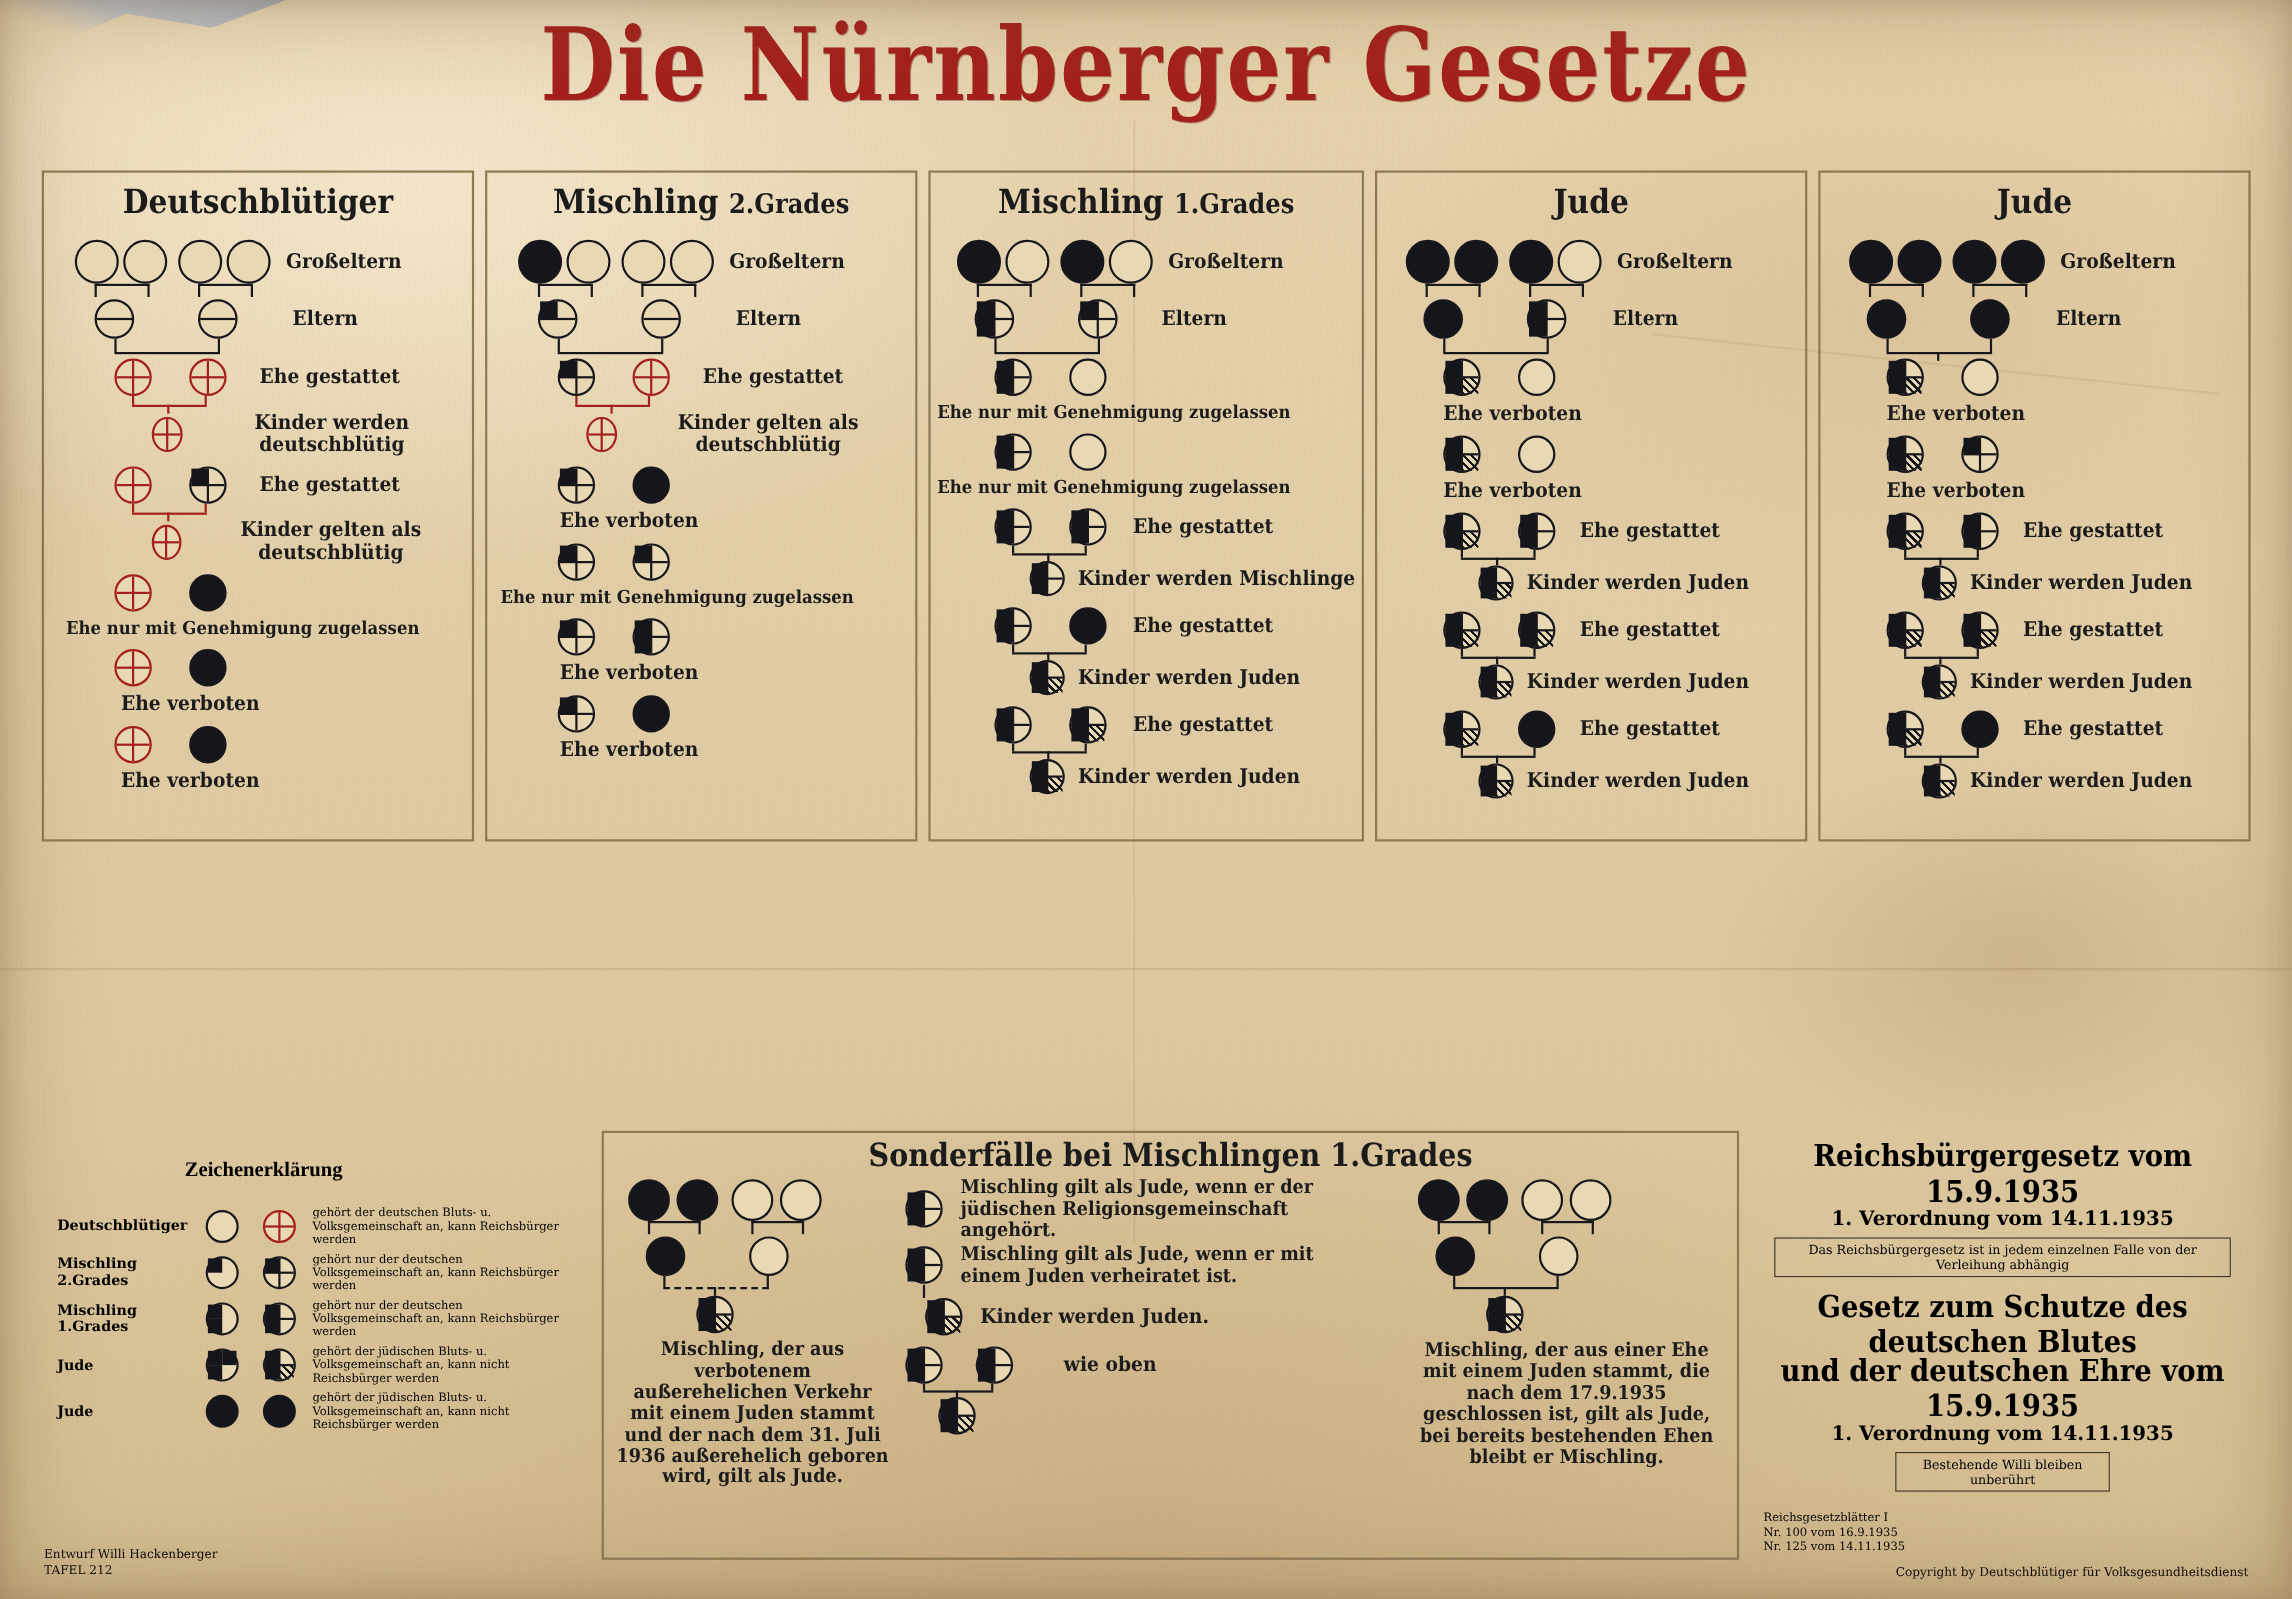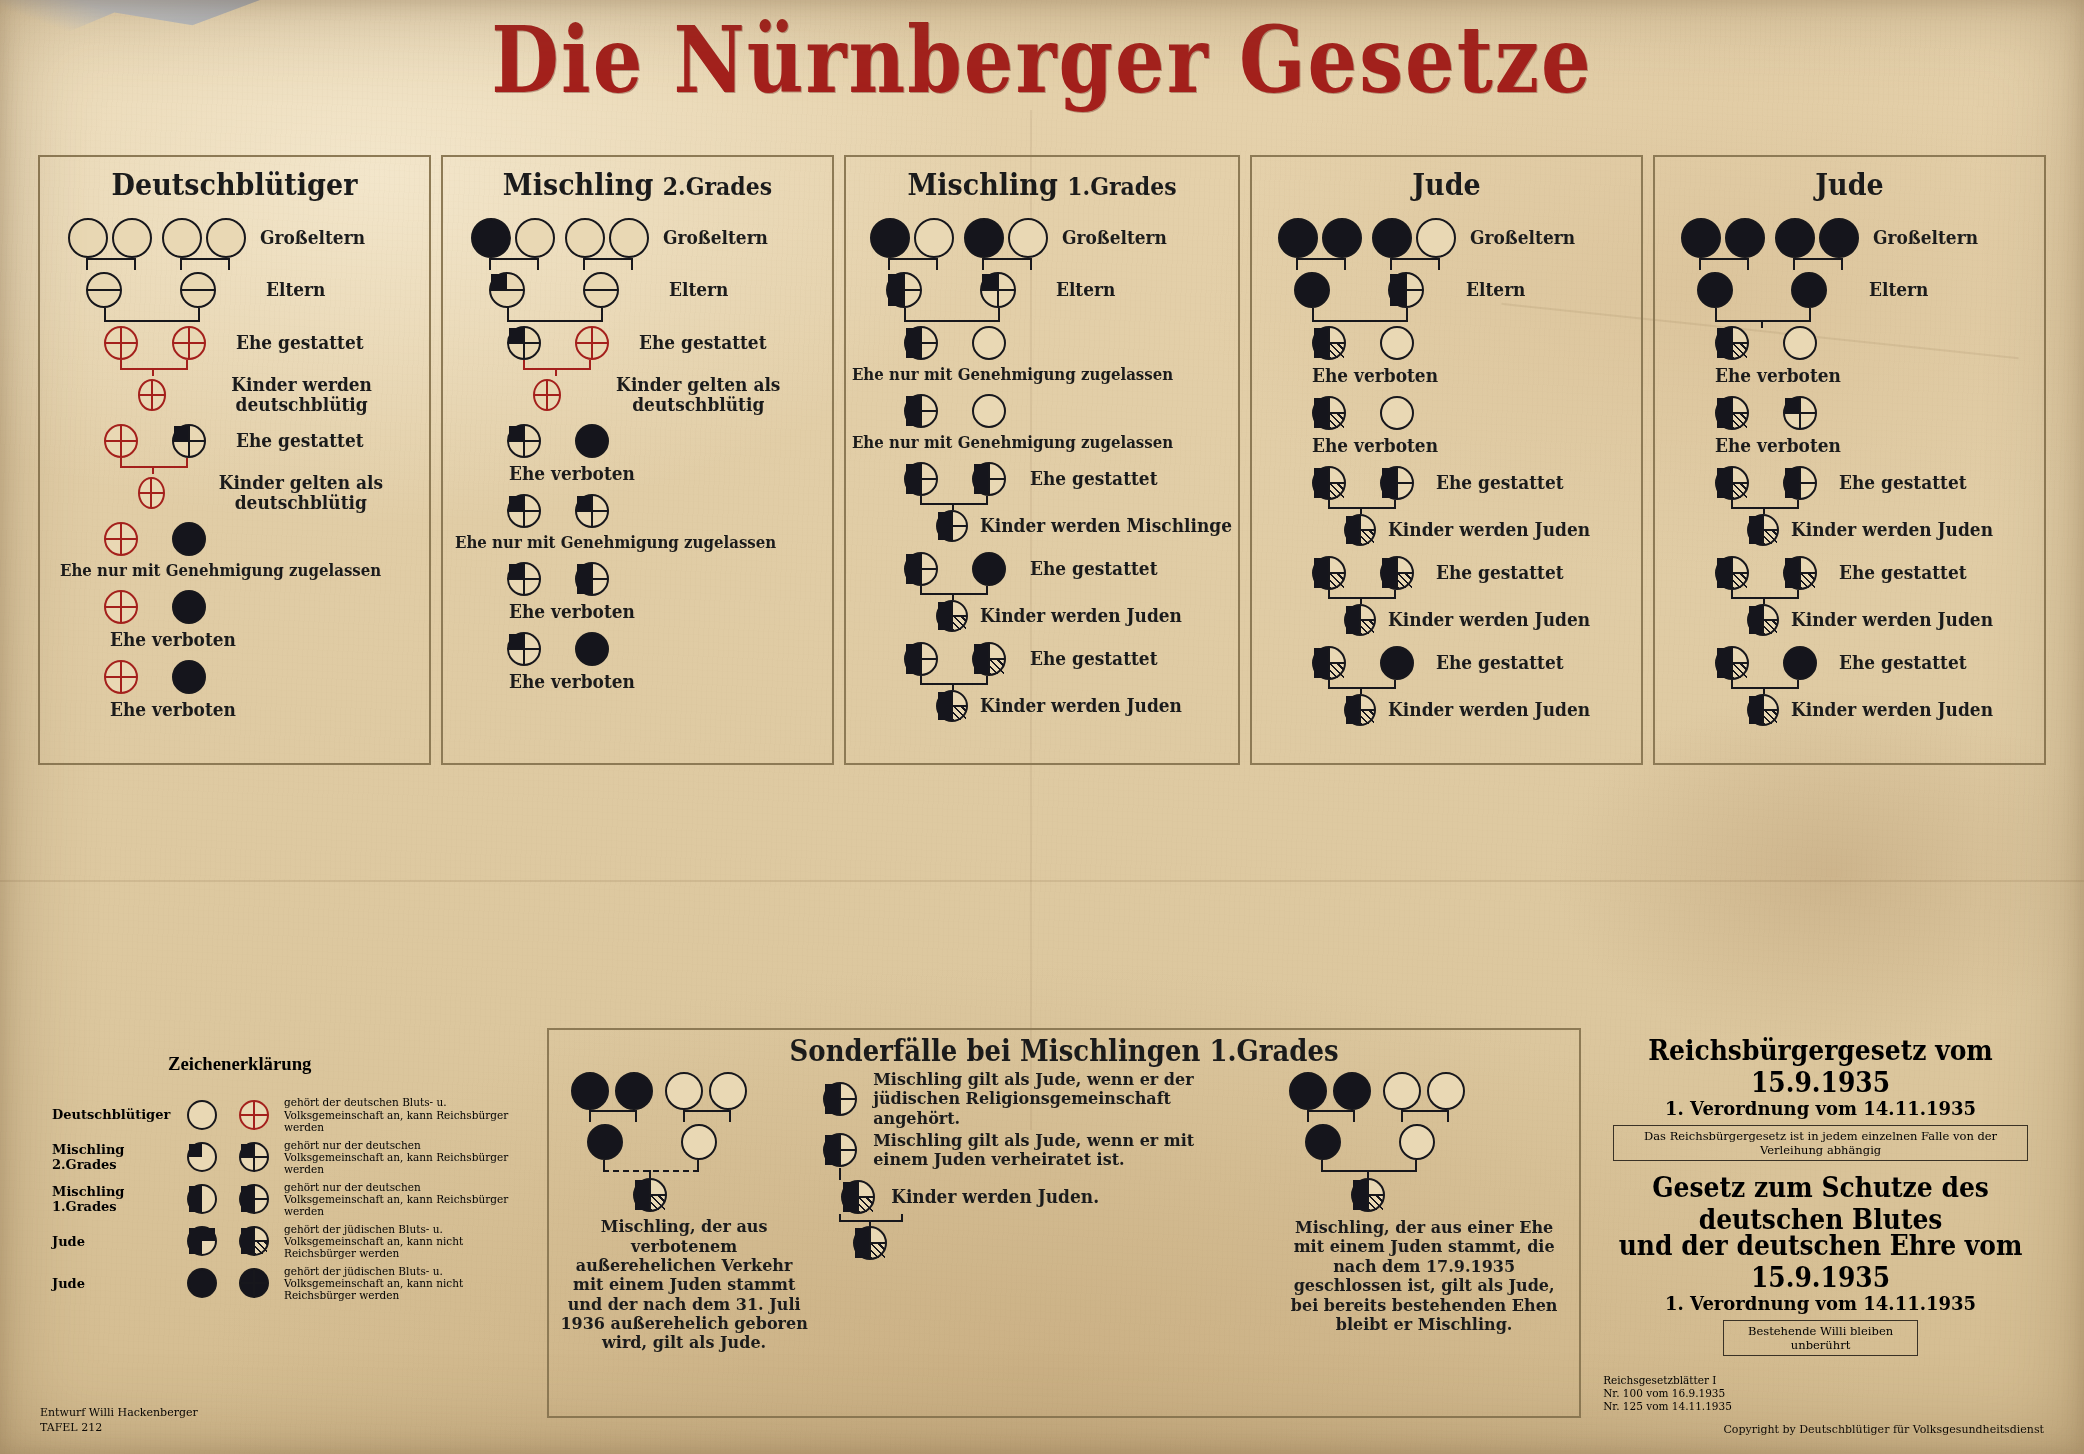--- a/index.html
+++ b/index.html
@@ -896,20 +896,31 @@
           <div class="connector" style="left:0;top:0;width:2px;height:12px;"></div>
         </div>
         <div class="row" style="justify-content:flex-start;padding-left:32px;">
           <span class="sym cross" style="width:34px;height:34px;">
               <i class="q tl black"></i>
               <i class="q bl black"></i>
               <i class="q br hatch"></i>
             </span>
           <span class="lbl" style="margin-left:16px;">Kinder werden Juden.</span>
         </div>
+        <div class="row mt10" style="justify-content:flex-start;padding-left:14px;">
+          <span class="sym cross" style="width:34px;height:34px;">
+              <i class="q tl black"></i>
+              <i class="q bl black"></i>
+            </span>
+          <span class="sym cross" style="width:34px;height:34px;margin-left:30px;">
+              <i class="q tl black"></i>
+              <i class="q bl black"></i>
+            </span>
+          <span class="lbl" style="margin-left:46px;">wie oben</span>
+        </div>
         <div style="position:relative;height:12px;margin-left:30px;width:120px;">
           <div class="connector" style="left:0;top:0;width:2px;height:6px;"></div>
           <div class="connector" style="left:0;top:6px;width:64px;height:2px;"></div>
           <div class="connector" style="left:62px;top:0;width:2px;height:6px;"></div>
           <div class="connector" style="left:30px;top:6px;width:2px;height:6px;"></div>
         </div>
         <div class="row" style="justify-content:flex-start;padding-left:44px;">
           <span class="sym cross" style="width:34px;height:34px;">
               <i class="q tl black"></i>
               <i class="q bl black"></i>

